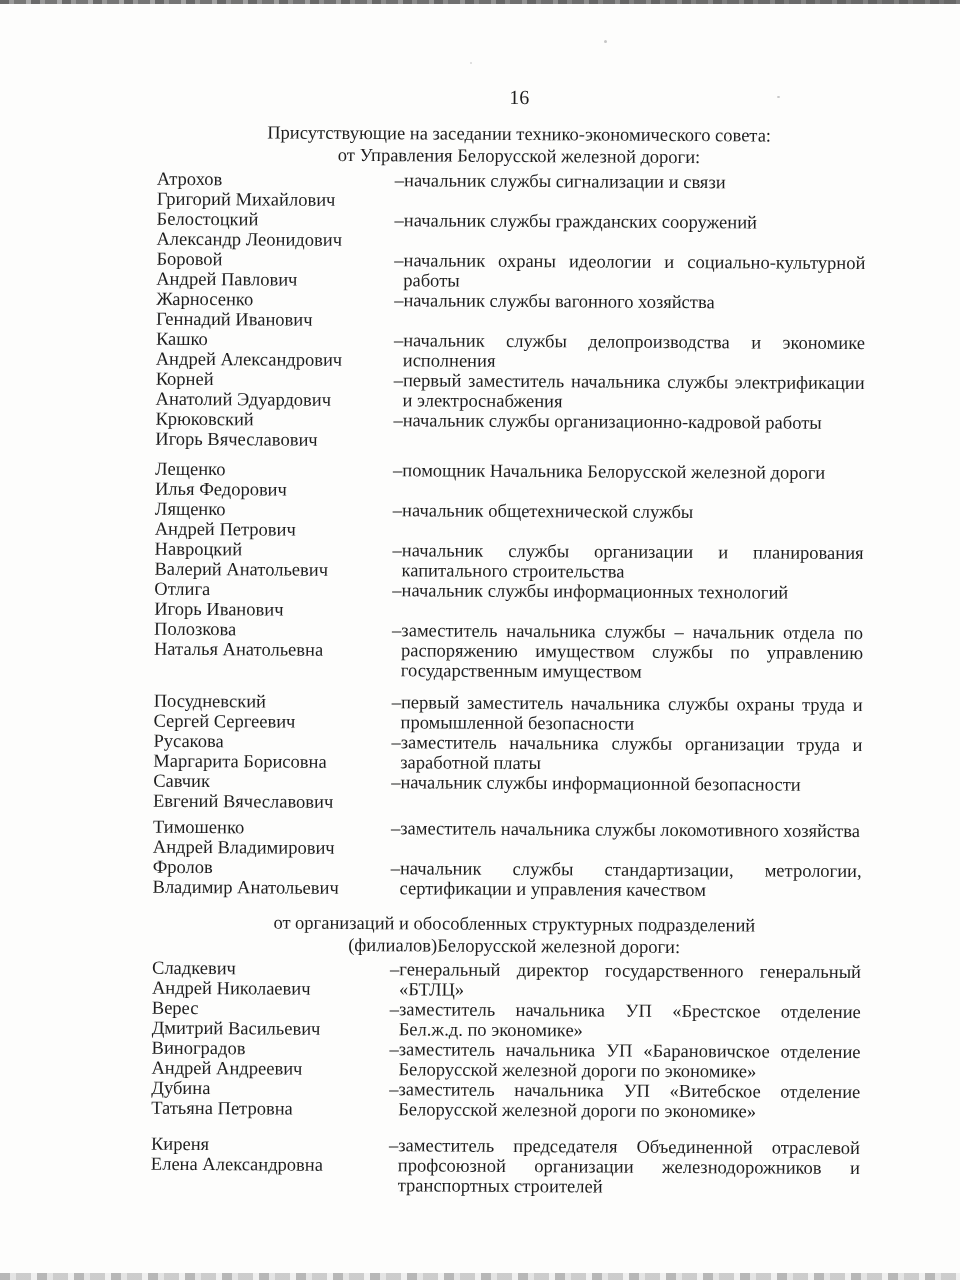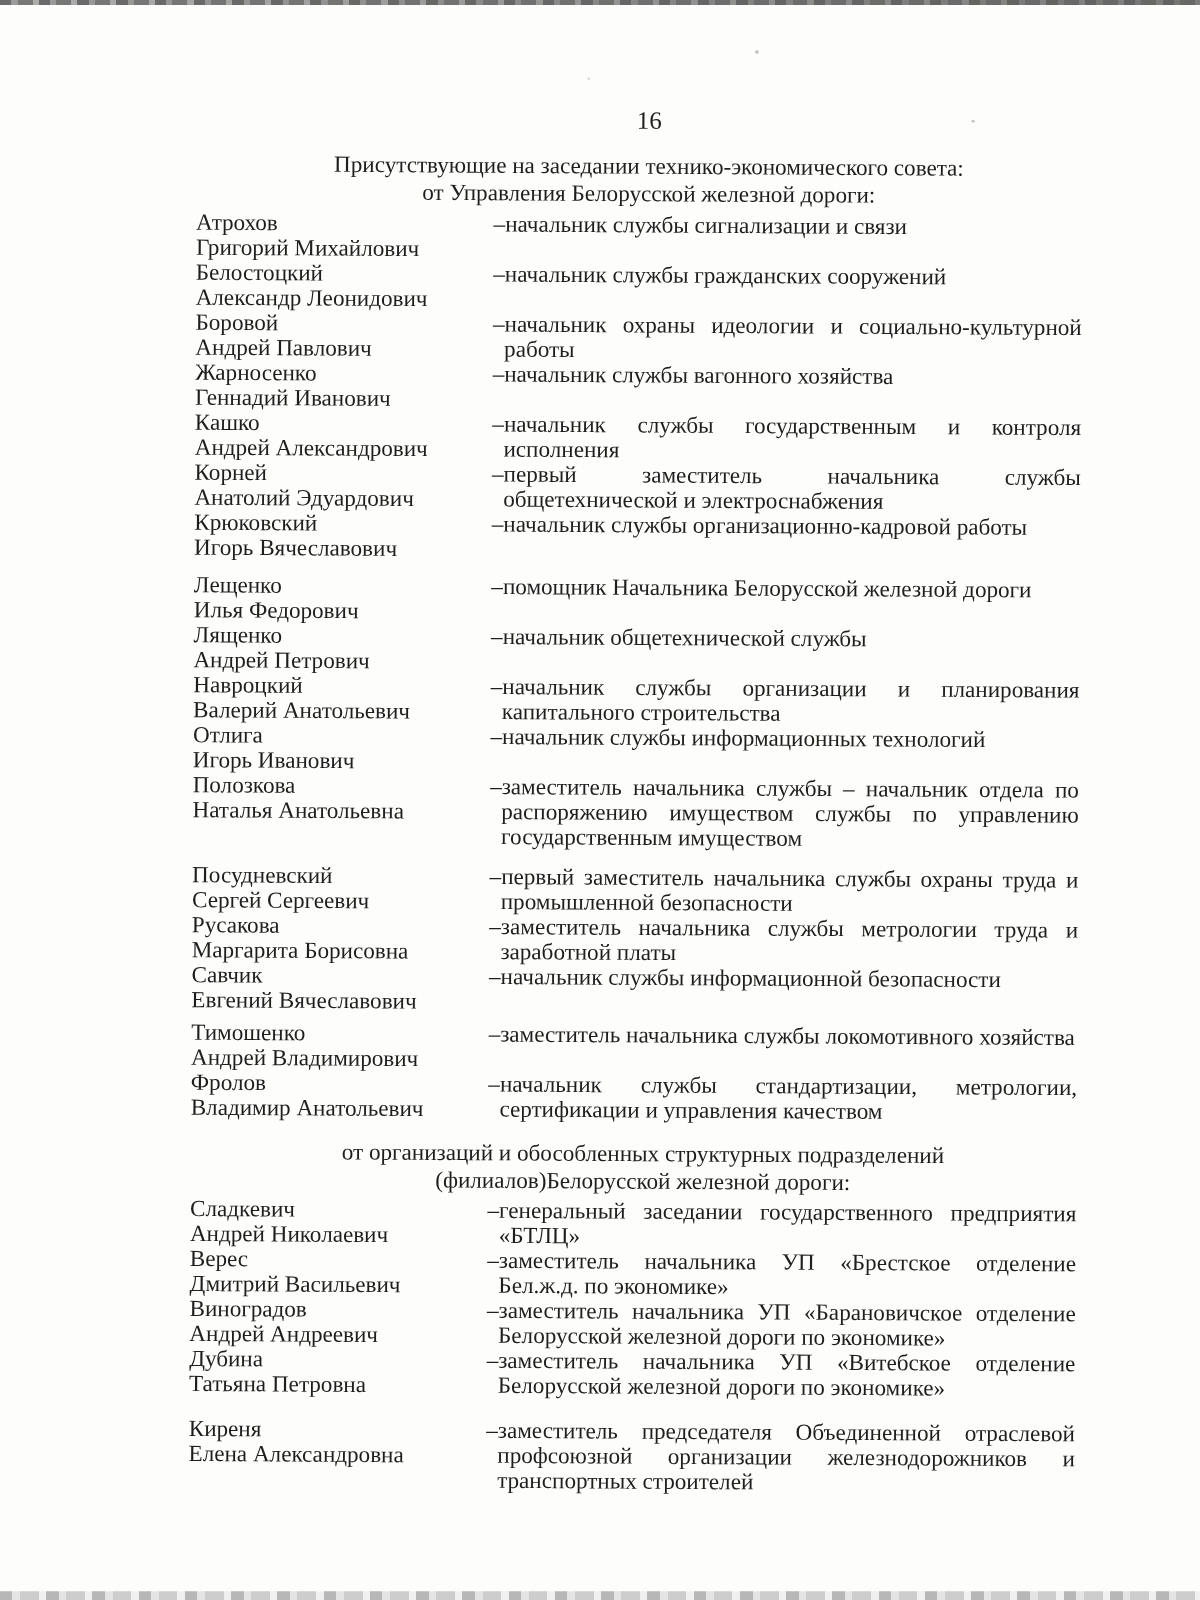--- a/index.html
+++ b/index.html
@@ -107,29 +107,29 @@
       <div class="given">Геннадий Иванович</div>
     </div>
     <p class="pos-col"><span class="dash">–</span><span class="pos-text">начальник службы вагонного хозяйства</span></p>
   </div>
 
   <div class="entry">
     <div class="name-col">
       <div class="surname">Кашко</div>
       <div class="given">Андрей Александрович</div>
     </div>
-    <p class="pos-col"><span class="dash">–</span><span class="pos-text">начальник службы государственным и контроля исполнения</span></p>
+    <p class="pos-col"><span class="dash">–</span><span class="pos-text">начальник службы делопроизводства и экономике исполнения</span></p>
   </div>
 
   <div class="entry">
     <div class="name-col">
       <div class="surname">Корней</div>
       <div class="given">Анатолий Эдуардович</div>
     </div>
-    <p class="pos-col"><span class="dash">–</span><span class="pos-text">первый заместитель начальника службы общетехнической и электроснабжения</span></p>
+    <p class="pos-col"><span class="dash">–</span><span class="pos-text">первый заместитель начальника службы электрификации и электроснабжения</span></p>
   </div>
 
   <div class="entry">
     <div class="name-col">
       <div class="surname">Крюковский</div>
       <div class="given">Игорь Вячеславович</div>
     </div>
     <p class="pos-col"><span class="dash">–</span><span class="pos-text">начальник службы организационно-кадровой работы</span></p>
   </div>
 
@@ -179,21 +179,21 @@
       <div class="given">Сергей Сергеевич</div>
     </div>
     <p class="pos-col"><span class="dash">–</span><span class="pos-text">первый заместитель начальника службы охраны труда и промышленной безопасности</span></p>
   </div>
 
   <div class="entry">
     <div class="name-col">
       <div class="surname">Русакова</div>
       <div class="given">Маргарита Борисовна</div>
     </div>
-    <p class="pos-col"><span class="dash">–</span><span class="pos-text">заместитель начальника службы метрологии труда и заработной платы</span></p>
+    <p class="pos-col"><span class="dash">–</span><span class="pos-text">заместитель начальника службы организации труда и заработной платы</span></p>
   </div>
 
   <div class="entry">
     <div class="name-col">
       <div class="surname">Савчик</div>
       <div class="given">Евгений Вячеславович</div>
     </div>
     <p class="pos-col"><span class="dash">–</span><span class="pos-text">начальник службы информационной безопасности</span></p>
   </div>
 
@@ -219,21 +219,21 @@
     <div class="heading">
         <div class="section-heading-line">от организаций и обособленных структурных подразделений</div>
         <div class="section-heading-line">(филиалов)Белорусской железной дороги:</div>
       </div>
     <div class="entries" id="rows-1">
   <div class="entry">
     <div class="name-col">
       <div class="surname">Сладкевич</div>
       <div class="given">Андрей Николаевич</div>
     </div>
-    <p class="pos-col"><span class="dash">–</span><span class="pos-text">генеральный заседании государственного предприятия «БТЛЦ»</span></p>
+    <p class="pos-col"><span class="dash">–</span><span class="pos-text">генеральный директор государственного генеральный «БТЛЦ»</span></p>
   </div>
 
   <div class="entry">
     <div class="name-col">
       <div class="surname">Верес</div>
       <div class="given">Дмитрий Васильевич</div>
     </div>
     <p class="pos-col"><span class="dash">–</span><span class="pos-text">заместитель начальника УП «Брестское отделение Бел.ж.д. по экономике»</span></p>
   </div>
 

